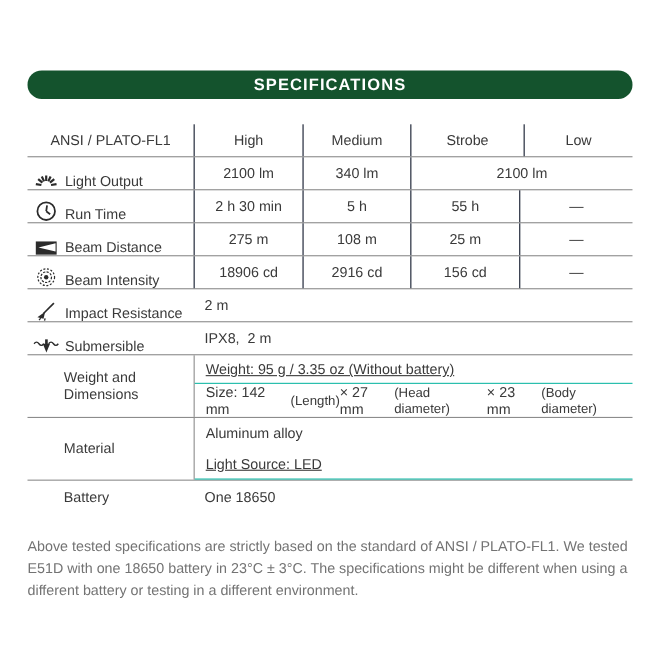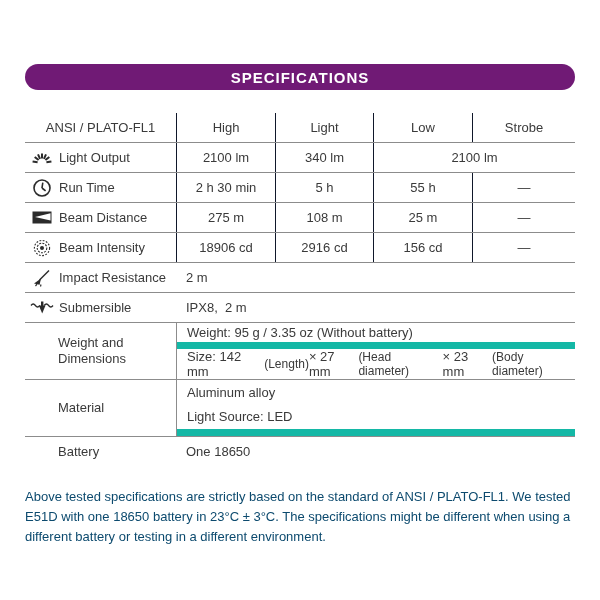--- a/index.html
+++ b/index.html
@@ -2,70 +2,70 @@
 <html><head>
 <meta charset="utf-8">
 <style>
   html,body{margin:0;padding:0;background:#ffffff;}
   .page{
     position:relative;width:600px;height:600px;background:#ffffff;
     font-family:"Liberation Sans", sans-serif;color:#3a3a3a;overflow:hidden;
   }
   .spec-bar{
     position:absolute;left:25px;top:64px;width:550px;height:26px;
-    background:#701a75;border-radius:13px;
+    background:#14532d;border-radius:13px;
     display:flex;align-items:center;justify-content:center;
   }
   .spec-bar span{color:#ffffff;font-weight:bold;font-size:15px;letter-spacing:1px;}
 
   .spec-table{position:absolute;left:25px;top:113px;width:550px;font-size:13px;}
   .row{display:flex;border-bottom:1px solid #8c8c8c;}
   .row.last{border-bottom:none;}
   .h30{height:29px;}
   .h58{height:56px;}
   .c{box-sizing:border-box;display:flex;align-items:center;}
   .vline{border-left:1px solid #0f172a;}
   .col1{width:151px;}
   .col2{width:99px;}
   .col3{width:98px;}
   .col4{width:99px;}
   .col5{flex:1;}
   .center{justify-content:center;text-align:center;}
-  .label-c{padding-left:3px;}
+  .label-c{padding-left:3px;align-items:flex-end;}
   .label-c .txt{margin-left:3px;}
   .label-plain{padding-left:33px;line-height:16px;}
   .span-v{flex:1;padding-left:10px;white-space:pre-wrap;}
   .subcol{flex:1;display:flex;flex-direction:column;border-left:1px solid #8c8c8c;}
   .subcell{flex:1;display:flex;align-items:center;padding-left:10px;box-sizing:border-box;}
-  .subcell.divided{border-bottom:7px solid #14b8a6;}
+  .subcell.divided{border-bottom:1px solid #14b8a6;text-decoration:underline;}
   .small{font-size:12px;}
   .ic{width:28px;display:flex;align-items:center;justify-content:center;flex:none;}
   .ic svg{display:block;}
   .footer-note{
     position:absolute;left:25px;top:474px;width:552px;
-    font-size:13px;line-height:20px;color:#0c4a6e;text-align:left;
+    font-size:13px;line-height:20px;color:#737373;text-align:left;
   }
 </style>
 </head>
 <body>
 
 <div class="page">
 
   <div class="spec-bar">
     <span>SPECIFICATIONS</span>
   </div>
 
   <div class="spec-table">
 
     <div class="row h30">
       <div class="c col1 center">ANSI / PLATO-FL1</div>
       <div class="c col2 center vline">High</div>
-      <div class="c col3 center vline">Light</div>
+      <div class="c col3 center vline">Medium</div>
+      <div class="c col5 center vline">Strobe</div>
       <div class="c col4 center vline">Low</div>
-      <div class="c col5 center vline">Strobe</div>
     </div>
 
     <div class="row h30">
       <div class="c col1 label-c">
         <span class="ic">
           <svg width="24" height="17" viewBox="0 0 24 17">
             <g stroke="#2b2b2b" stroke-width="2" stroke-linecap="butt">
               <line x1="7.6" y1="13.2" x2="2.6" y2="12.4"></line>
               <line x1="8.6" y1="11.1" x2="4.7" y2="7.9"></line>
               <line x1="10.1" y1="9.9" x2="8.0" y2="5.4"></line>

